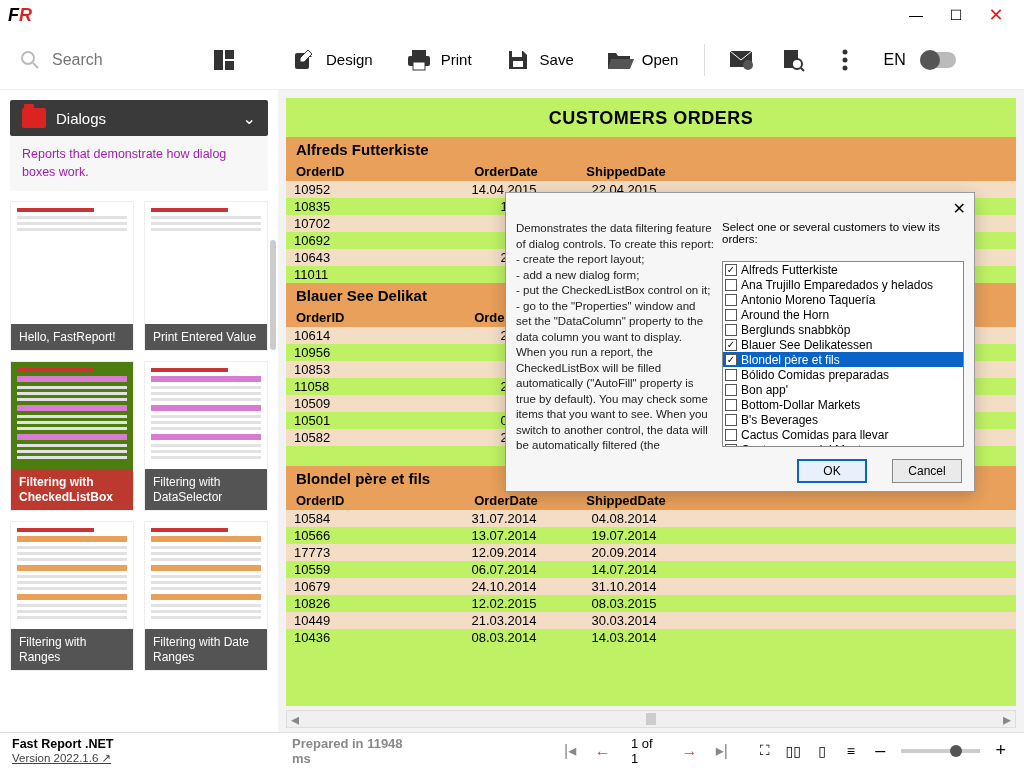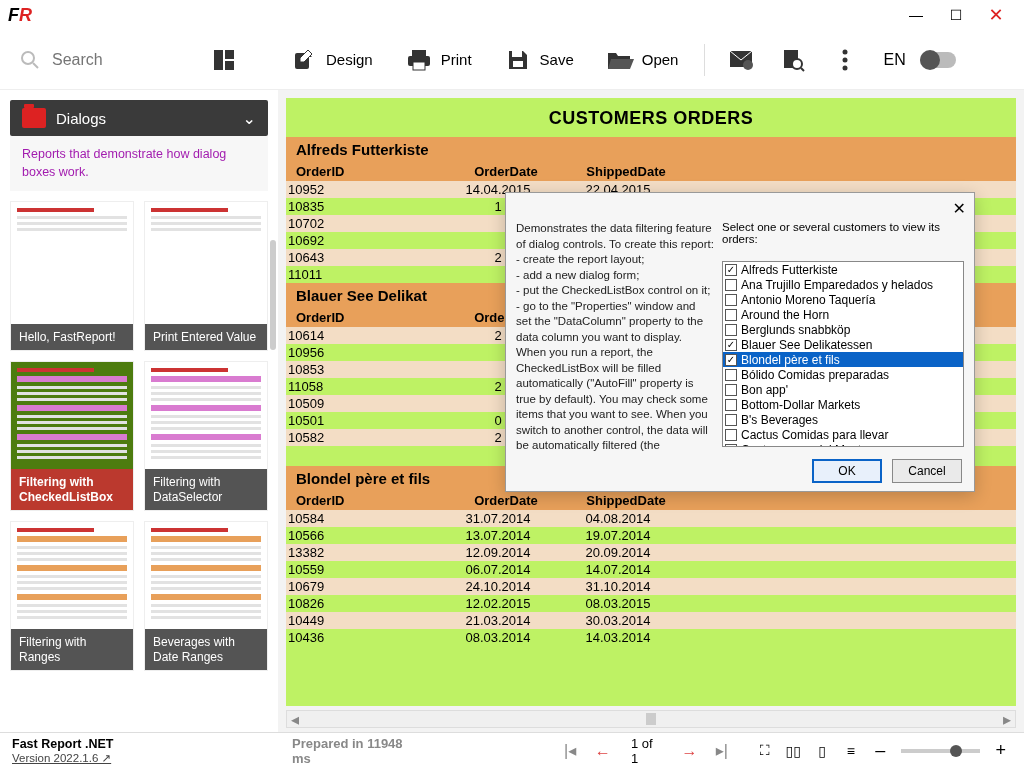--- a/index.html
+++ b/index.html
@@ -49,39 +49,39 @@
 
 
 .preview-wrap { flex: 1; background: #f3f3f3; padding: 8px 8px 0 8px; position: relative; overflow: hidden; }
 .report-page { background: #bef264; width: 100%; height: 608px; padding: 10px 0 0 0; overflow: hidden; }
 .report-title { text-align: center; font-weight: 800; font-size: 18px; letter-spacing: 0.5px; margin-bottom: 8px; }
 .cust-name { background: #e8a05a; font-weight: 700; font-size: 15px; padding: 4px 10px; }
 .cust-head-row { background: #e8a05a; display: flex; font-weight: 700; font-size: 13px; padding: 2px 10px; }
 .col-id { width: 150px; }
 .col-date { width: 120px; text-align: center; }
 .col-ship { width: 120px; text-align: center; }
-.order-row { display: flex; font-size: 13px; padding: 1px 2px; }
+.order-row { display: flex; font-size: 13px; padding: 1px 8px; }
 .order-row:nth-child(odd) { background: #f3ddc5; }
 .total-row { text-align: center; font-weight: 700; font-size: 12.5px; padding: 3px 0; }
 .hscroll { height: 18px; background: #f0f0f0; border: 1px solid #ddd; position: relative; margin-top: 4px; display: flex; align-items: center; }
 .hscroll-thumb { position: absolute; left: 50%; transform: translateX(-50%); width: 10px; height: 12px; background: #ccc; }
 
 
 .dialog { position: absolute; left: 505px; top: 192px; width: 470px; height: 300px; background: #f6f6f6; border: 1px solid #999; box-shadow: 0 4px 16px rgba(0,0,0,0.2); z-index: 10; display: flex; flex-direction: column; }
 .dialog-close { position: absolute; right: 8px; top: 6px; font-size: 16px; cursor: pointer; }
 .dialog-body { display: flex; flex: 1; padding: 28px 10px 4px 10px; gap: 8px; overflow: hidden; }
 .dialog-text { flex: 1; font-size: 11.5px; line-height: 1.35; color: #222; }
 .dialog-right { width: 242px; display: flex; flex-direction: column; }
 .dialog-right-label { font-size: 11.5px; margin-bottom: 16px; }
 .checklist { flex: 1; background: #fff; border: 1px solid #888; overflow-y: scroll; font-size: 12px; }
 .check-item { display: flex; align-items: center; gap: 4px; padding: 0 2px; height: 15px; white-space: nowrap; }
 .check-item.hl { background: #0a63c7; color: #fff; }
 .cb { width: 12px; height: 12px; border: 1px solid #555; background: #fff; display: inline-flex; align-items: center; justify-content: center; font-size: 10px; flex-shrink: 0; }
 .check-item.hl .cb { background: #fff; color: #000; }
-.dialog-buttons { display: flex; justify-content: flex-end; gap: 10px; padding: 8px 12px; }
+.dialog-buttons { display: flex; justify-content: flex-end; gap: 25px; padding: 8px 12px; }
 .dbtn { width: 70px; height: 24px; border: 1px solid #888; background: #eaeaea; font-size: 12px; cursor: pointer; }
 .dbtn.primary { border: 2px solid #0a63c7; background: #e8f0fb; }
 
 
 .bottombar { height: 36px; display: flex; align-items: center; border-top: 1px solid #ddd; }
 .bb-left { width: 278px; padding: 2px 12px; font-size: 12px; }
 .bb-left .prod { font-weight: 700; font-size: 12.5px; }
 .bb-left .ver { color: #444; text-decoration: underline; font-size: 11.5px; }
 .bb-right { flex: 1; display: flex; align-items: center; padding: 0 14px; gap: 12px; }
 .prep { color: #888; font-weight: 600; font-size: 13px; }
@@ -277,21 +277,21 @@
             <div class="fake-line"></div>
             <div class="fake-hdr"></div>
             <div class="fake-line"></div>
             <div class="fake-line"></div>
             <div class="fake-line"></div>
             <div class="fake-hdr"></div>
             <div class="fake-line"></div>
             <div class="fake-line"></div>
             <div class="fake-line"></div>
           </div>
-          <div class="thumb-label">Beverages with Date Ranges</div>
+          <div class="thumb-label">Filtering with Date Ranges</div>
         </div>
       </div>
   </div>
 
   <div class="preview-wrap">
     <div class="report-page">
       <div class="report-title">CUSTOMERS ORDERS</div>
       <div id="report-body">
           <div class="cust-name">Alfreds Futterkiste</div>
           <div class="cust-head-row">
@@ -386,21 +386,21 @@
               <span class="col-id">10584</span>
               <span class="col-date">31.07.2014</span>
               <span class="col-ship">04.08.2014</span>
             </div>
             <div class="order-row">
               <span class="col-id">10566</span>
               <span class="col-date">13.07.2014</span>
               <span class="col-ship">19.07.2014</span>
             </div>
             <div class="order-row">
-              <span class="col-id">13382</span>
+              <span class="col-id">17773</span>
               <span class="col-date">12.09.2014</span>
               <span class="col-ship">20.09.2014</span>
             </div>
             <div class="order-row">
               <span class="col-id">10559</span>
               <span class="col-date">06.07.2014</span>
               <span class="col-ship">14.07.2014</span>
             </div>
             <div class="order-row">
               <span class="col-id">10679</span>

